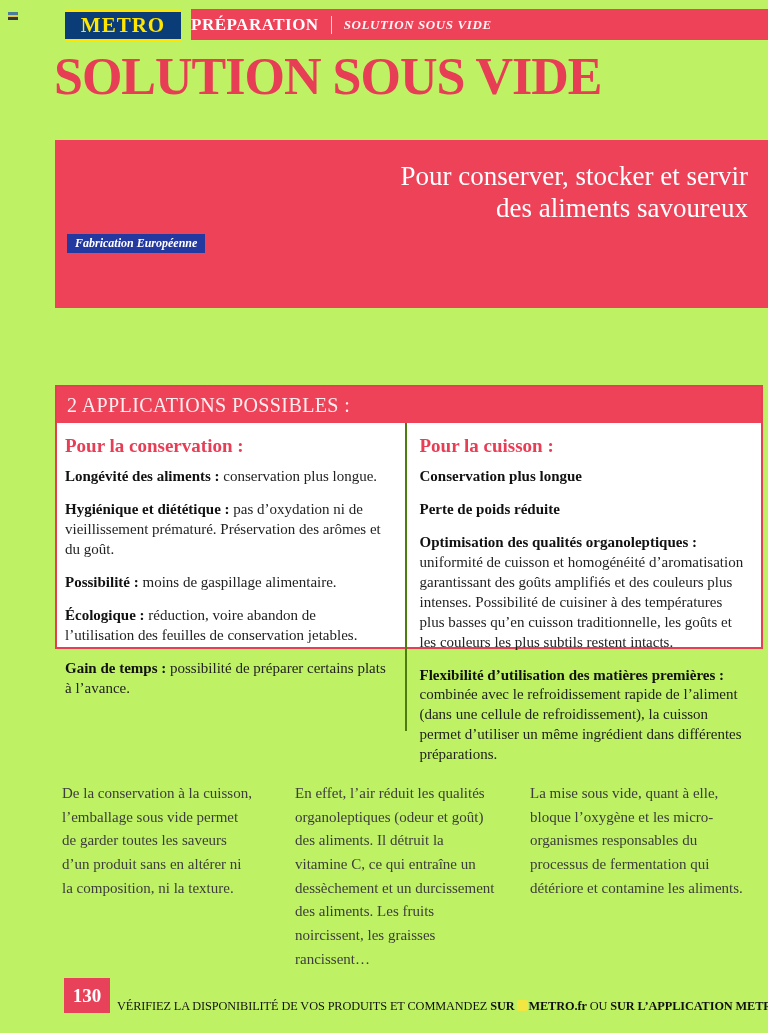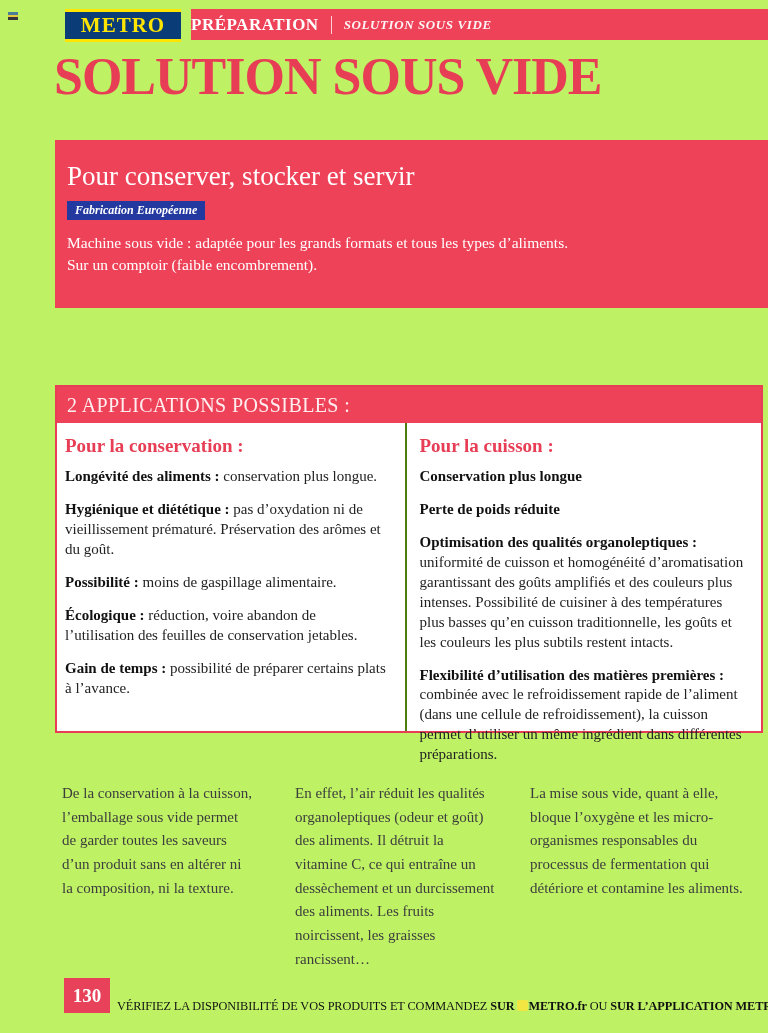--- a/index.html
+++ b/index.html
@@ -21,27 +21,27 @@
   .topbar .section{color:#fff;font-weight:800;font-size:17px;letter-spacing:.5px;}
   .topbar .sep{width:1px;height:18px;background:rgba(255,255,255,.75);margin:0 12px;}
   .topbar .subsection{color:#ffffff;font-style:italic;font-weight:600;font-size:13px;
     letter-spacing:.6px;opacity:.95;}
   
   .page-title{position:absolute;left:54px;top:47px;color:#e73e56;font-weight:800;
     font-size:52px;letter-spacing:-1px;}
   
   .hero{position:absolute;left:55px;top:140px;right:0;height:168px;background:#ee4258;
     color:#fff;padding:20px 20px 0 12px;box-sizing:border-box;}
-  .hero .h-line{font-size:27px;font-weight:400;line-height:1.2;}
+  .hero .h-line{font-size:27px;font-weight:400;line-height:1.2;text-align:right;}
   .hero .badge{display:inline-block;margin-top:9px;background:#2439a0;color:#fff;
     font-size:12px;font-style:italic;font-weight:700;padding:2px 8px;}
   .hero .b-line{font-size:15.5px;line-height:1.42;}
   .hero .body{margin-top:12px;}
   
-  .apps{position:absolute;left:55px;top:385px;width:708px;height:348px;
+  .apps{position:absolute;left:55px;top:385px;width:708px;height:264px;
     border:2px solid #e73e56;box-sizing:border-box;background:#fff;}
   .apps-header{height:36px;background:#ee4258;display:flex;align-items:center;
     padding-left:10px;color:#ffeef0;font-size:20px;letter-spacing:.4px;font-weight:500;}
   .apps-cols{display:flex;height:308px;}
   .col{box-sizing:border-box;}
   .col-left{width:49.5%;padding:12px 18px 0 8px;}
   .col-right{width:50.5%;border-left:2px solid #4d7c0f;padding:12px 10px 0 12px;}
   .col-heading{color:#e73e56;font-weight:800;font-size:19px;margin-bottom:10px;}
   .item{font-size:15px;line-height:1.33;margin-bottom:13px;color:#222;}
   .item b{color:#111;}
@@ -72,25 +72,22 @@
   <div class="topbar">
     <span class="section">PRÉPARATION</span>
     <span class="sep"></span>
     <span class="subsection">SOLUTION SOUS VIDE</span>
   </div>
 
   <div class="page-title">SOLUTION SOUS VIDE</div>
 
   <div class="hero">
     <div class="h-line">Pour conserver, stocker et servir</div>
+    <div class="h-line">des aliments savoureux</div>
     <span class="badge">Fabrication Européenne</span>
-    <div class="body">
-      <div class="b-line">Machine sous vide : adaptée pour les grands formats et tous les types d’aliments.</div>
-      <div class="b-line">Sur un comptoir (faible encombrement).</div>
-    </div>
   </div>
 
   <div class="apps">
     <div class="apps-header">2 APPLICATIONS POSSIBLES :</div>
     <div class="apps-cols">
       <div class="col col-left">
         <div class="col-heading">Pour la conservation :</div>
         <div class="item"><b>Longévité des aliments :</b><span> conservation plus longue.</span></div>
         <div class="item"><b>Hygiénique et diététique :</b><span> pas d’oxydation ni de vieillissement prématuré. Préservation des arômes et du goût.</span></div>
         <div class="item"><b>Possibilité :</b><span> moins de gaspillage alimentaire.</span></div>

